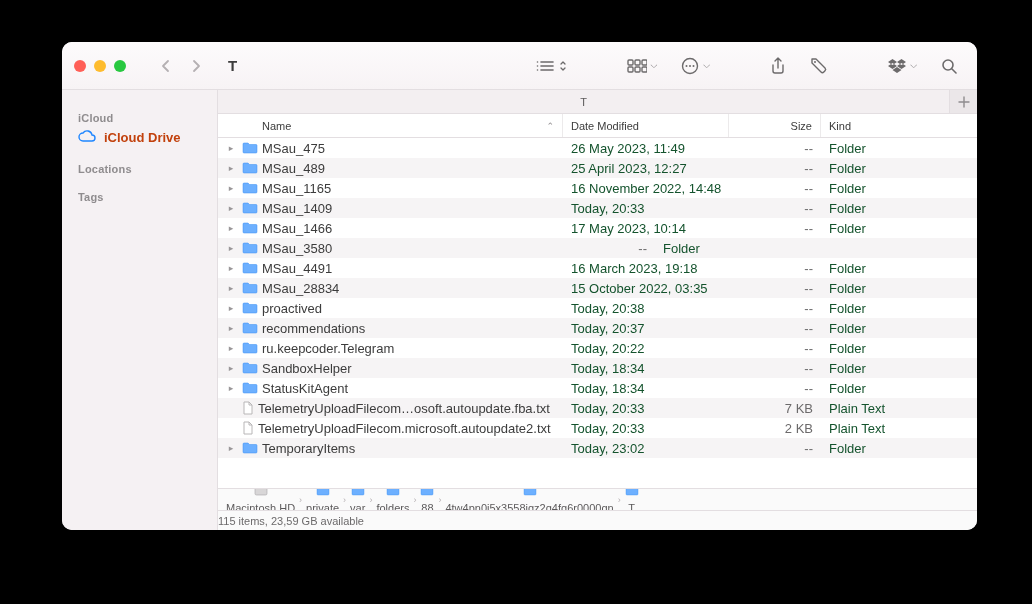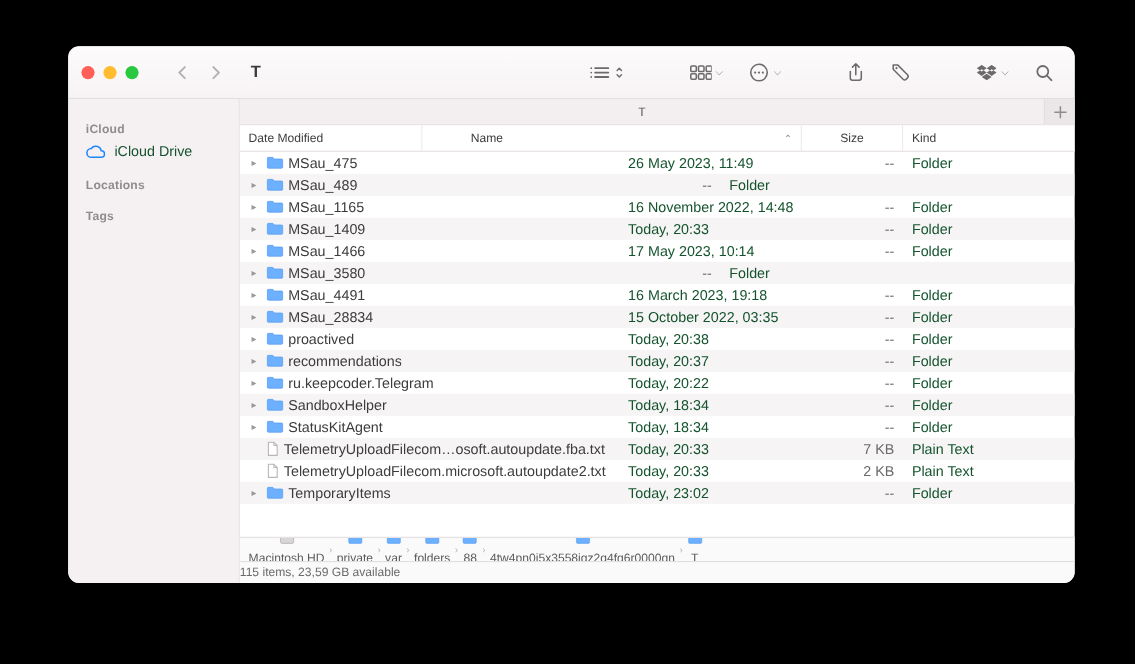--- a/index.html
+++ b/index.html
@@ -12,32 +12,32 @@
     .nav-arrows { display: flex; gap: 6px; margin-left: 8px; }
     .nav-btn { width: 26px; height: 24px; display: flex; align-items: center; justify-content: center; color: #b5b0b3; cursor: pointer; border-radius: 5px; }
     .title-text { font-size: 15px; font-weight: 600; color: #3c3c3c; margin-left: 10px; }
     .spacer { flex: 1; }
     .tbtn { display: flex; align-items: center; justify-content: center; height: 28px; padding: 0 8px; color: #6c6a6b; cursor: pointer; border-radius: 5px; gap: 4px; }
     .tbtn svg { display: block; }
     .chev-down { font-size: 9px; color: #8c8a8b; }
     .body-row { display: flex; flex: 1; min-height: 0; }
     .sidebar { width: 155px; background: #f5f1f3; padding: 8px 0; font-size: 11px; color: #8f8c8e; overflow: hidden; }
     .sb-section { padding: 4px 16px 2px; font-weight: 600; letter-spacing: .2px; }
-    .sb-item { display: flex; align-items: center; gap: 8px; padding: 4px 16px; font-size: 13px; color: #14532d; cursor: pointer; }
+    .sb-item { display: flex; align-items: flex-start; gap: 8px; padding: 4px 16px; font-size: 13px; color: #c2410c; cursor: pointer; font-weight: bold; }
     .sb-item svg { color: #1e86ff; flex-shrink: 0; }
     .sb-item.loc svg { color: #8f8c8e; }
     .main { flex: 1; display: flex; flex-direction: column; min-width: 0; border-left: 1px solid #e3dee1; }
     .tab-bar { height: 24px; background: #f3eff1; border-bottom: 1px solid #e3dee1; display: flex; align-items: center; }
     .tab { flex: 1; display:flex; align-items:center; justify-content:center; font-size: 11px; color: #5c5a5b; height:100%; }
     .tab-add { width: 28px; display:flex; align-items:center; justify-content:center; border-left:1px solid #e3dee1; color:#8f8c8e; cursor:pointer; height:100%; background:#ebe7e9;}
     .columns { height: 24px; display: flex; align-items: center; border-bottom: 1px solid #e3dee1; font-size: 11px; color: #3c3c3c; background:#fff; }
     .col { padding: 0 8px; display: flex; align-items: center; height: 100%; border-right: 1px solid #eceaeb; }
     .col.name { flex: 0 0 345px; padding-left: 44px; justify-content: space-between; }
     .col.date { flex: 0 0 166px; }
-    .col.size { flex: 0 0 92px; justify-content: center; }
+    .col.size { flex: 0 0 92px; justify-content: flex-end; }
     .col.kind { flex: 1; border-right: none; }
     .file-list { flex: 1; overflow-y: auto; font-size: 13px; color: #3c3c3c; }
     .row { height: 20px; display: flex; align-items: center; }
     .row:nth-child(even) { background: #f6f4f5; }
     .cell { padding: 0 8px; display: flex; align-items: center; height: 100%; white-space: nowrap; overflow: hidden; text-overflow: ellipsis; }
     .cell.name { flex: 0 0 345px; gap: 4px; padding-left: 6px; }
     .disclosure { width: 14px; display:flex; justify-content:center; color:#9a9799; font-size:9px; flex-shrink:0;}
     .folder-icon { color:#1e86ff; flex-shrink:0; display:flex;}
     .doc-icon { color:#a8a6a7; flex-shrink:0; display:flex;}
     .cell.date { flex: 0 0 166px; color:#14532d;}
@@ -163,27 +163,27 @@
             <span>T</span>
           </div>
         <div class="tab-add">
           <svg width="12" height="12" viewBox="0 0 12 12">
               <path d="M6 1 v10 M1 6 h10" stroke="currentColor" stroke-width="1.4" stroke-linecap="round"></path>
             </svg>
         </div>
       </div>
 
       <div class="columns">
-        <div class="col date">
-            <span>Date Modified</span>
-          </div>
         <div class="col name">
           <span>Name</span>
           <span class="sort-caret">⌃</span>
         </div>
+        <div class="col date">
+            <span>Date Modified</span>
+          </div>
         <div class="col size">
             <span>Size</span>
           </div>
         <div class="col kind">
             <span>Kind</span>
           </div>
       </div>
 
       <div class="file-list" id="file-list">
           <div class="row">
@@ -203,20 +203,21 @@
           <div class="row">
             <div class="cell name">
               <span class="disclosure">▸</span>
               <span class="folder-icon">
                 <svg width="16" height="12" viewBox="0 0 16 12">
                   <path d="M1 2 a1 1 0 0 1 1 -1 h4 l1.5 1.5 H14 a1 1 0 0 1 1 1 V10 a1 1 0 0 1 -1 1 H2 a1 1 0 0 1 -1 -1 Z" fill="#6db0ff" stroke="#3a8ef0" stroke-width="0.5"></path>
                 </svg>
               </span>
               <span class="ellip">MSau_489</span>
             </div>
+            <div class="cell date">25 April 2023, 12:27</div>
             <div class="cell size">--</div>
             <div class="cell kind">Folder</div>
           </div>
           <div class="row">
             <div class="cell name">
               <span class="disclosure">▸</span>
               <span class="folder-icon">
                 <svg width="16" height="12" viewBox="0 0 16 12">
                   <path d="M1 2 a1 1 0 0 1 1 -1 h4 l1.5 1.5 H14 a1 1 0 0 1 1 1 V10 a1 1 0 0 1 -1 1 H2 a1 1 0 0 1 -1 -1 Z" fill="#6db0ff" stroke="#3a8ef0" stroke-width="0.5"></path>
                 </svg>

